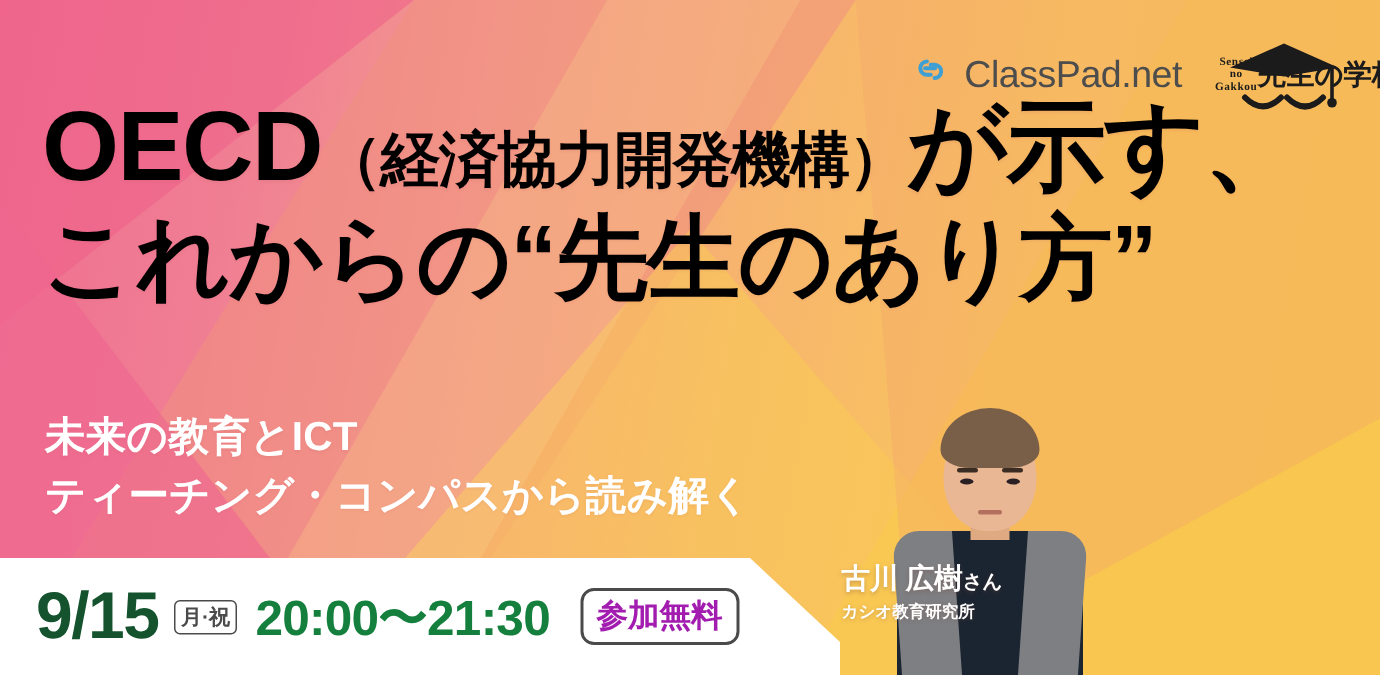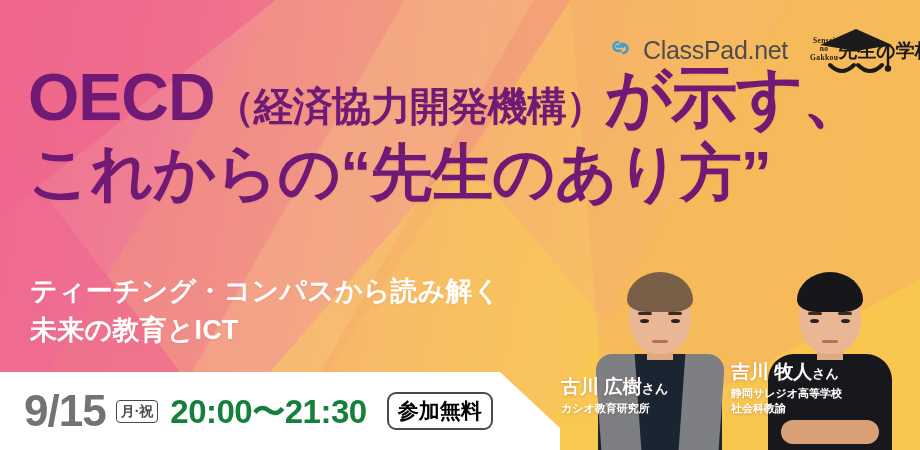--- a/index.html
+++ b/index.html
@@ -129,21 +129,21 @@
     white-space: nowrap;
   }
   .sensei-cap { position:absolute; top:0; left:0; }
 
   
   .headline {
     position: absolute;
     left: 28px;
     top: 64px;
     z-index: 5;
-    color: #701a75;
+    color: #000000;
   }
   .hl-line {
     display: flex;
     align-items: baseline;
     line-height: 1.0;
     white-space: nowrap;
     text-shadow: 0 1px 2px rgba(190,90,90,0.14);
   }
   .hl-line + .hl-line { margin-top: 12px; }
   .hl-big {
@@ -189,21 +189,21 @@
     clip-path: polygon(0 0, 500px 0, 560px 56px, 560px 100%, 0 100%);
     display: flex;
     align-items: center;
     padding-left: 24px;
     box-sizing: border-box;
     gap: 10px;
   }
   .date-main {
     font-size: 44px;
     font-weight: 700;
-    color: #737373;
+    color: #14532d;
     letter-spacing: -1px;
     line-height: 1;
   }
   .date-dow {
     border: 1.6px solid #4a4a4a;
     border-radius: 4px;
     font-size: 14px;
     font-weight: 700;
     color: #4a4a4a;
     padding: 3px 4px 4px 4px;
@@ -216,21 +216,21 @@
     color: #15803d;
     letter-spacing: -0.5px;
     line-height: 1;
     margin-left: 2px;
   }
   .free-badge {
     border: 2px solid #4a4a4a;
     border-radius: 9px;
     font-size: 21px;
     font-weight: 700;
-    color: #000000;
+    color: #a21caf;
     padding: 6px 9px 7px 9px;
     line-height: 1;
     margin-left: 10px;
     white-space: nowrap;
   }
 
   
   .speakers {
     position: absolute;
     right: 0;
@@ -432,22 +432,22 @@
       <span class="hl-big">OECD</span>
       <span class="hl-paren">（経済協力開発機構）</span>
       <span class="hl-big">が示す、</span>
     </div>
     <div class="hl-line">
       <span class="hl-l2">これからの“先生のあり方”</span>
     </div>
   </div>
 
   <div class="subtitle">
+    <div>未来の教育とICT</div>
     <div>ティーチング・コンパスから読み解く</div>
-    <div>未来の教育とICT</div>
   </div>
 
   <div class="speakers">
 
     <div class="speaker speaker-a">
       <div class="portrait">
         <div class="p-body p-body-a"></div>
         <div class="p-jacket-l"></div>
         <div class="p-jacket-r"></div>
         <div class="p-turtle"></div>
@@ -462,42 +462,20 @@
         <div class="p-hair p-hair-a"></div>
       </div>
       <div class="speaker-caption">
         <div class="sp-name">
           <span>古川 広樹</span><span class="san">さん</span>
         </div>
         <div class="sp-org">カシオ教育研究所</div>
       </div>
     </div>
 
-    <div class="speaker speaker-b">
-      <div class="portrait">
-        <div class="p-body p-body-b"></div>
-        <div class="p-arms"></div>
-        <div class="p-neck"></div>
-        <div class="p-head">
-          <div class="p-brow" style="left:9px"></div>
-          <div class="p-brow" style="right:9px"></div>
-          <div class="p-eye" style="left:11px"></div>
-          <div class="p-eye" style="right:11px"></div>
-          <div class="p-mouth"></div>
-        </div>
-        <div class="p-hair p-hair-b"></div>
-      </div>
-      <div class="speaker-caption">
-        <div class="sp-name">
-          <span>吉川 牧人</span><span class="san">さん</span>
-        </div>
-        <div class="sp-org">静岡サレジオ高等学校</div>
-        <div class="sp-org" style="margin-top:0">社会科教諭</div>
-      </div>
-    </div>
 
   </div>
 
   <div class="date-card">
     <span class="date-main">9/15</span>
     <span class="date-dow">月·祝</span>
     <span class="date-time">20:00〜21:30</span>
     <span class="free-badge">参加無料</span>
   </div>
 

